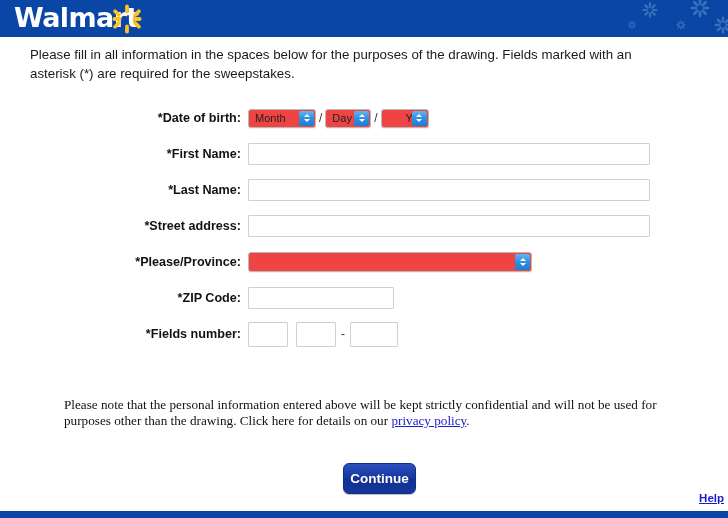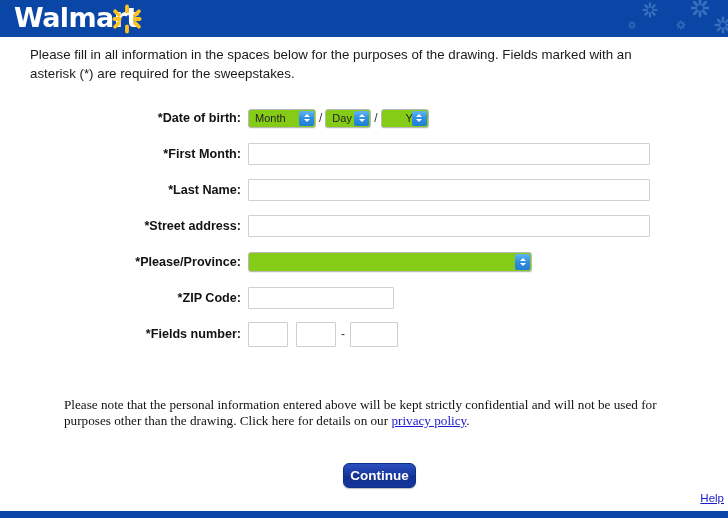--- a/index.html
+++ b/index.html
@@ -118,21 +118,21 @@
     color: #333;
   }
   .ph-gap { width: 8px; }
 
   
   .sel {
     position: relative;
     height: 19px;
     border: 1px solid #b9b9b9;
     border-radius: 3px;
-    background: #84cc16;
+    background: #ef4444;
     box-sizing: border-box;
     display: flex;
     align-items: center;
     box-shadow: 0 1px 0 rgba(0,0,0,0.06);
   }
   .sel .val {
     font-size: 11px;
     color: #222;
     padding-left: 6px;
     white-space: nowrap;
@@ -184,39 +184,39 @@
     color: #1a1ad0;
     text-decoration: underline;
   }
 
   
   .continue {
     position: absolute;
     left: 343px;
     top: 463px;
     width: 73px;
-    height: 25px;
+    height: 31px;
     border: 1px solid #0d2f86;
     border-radius: 6px;
     background: linear-gradient(to bottom, #2b4fbe 0%, #17379f 48%, #12308f 52%, #16369c 100%);
     color: #ffffff;
     font-family: "Liberation Sans", sans-serif;
     font-size: 13.5px;
     font-weight: bold;
     cursor: pointer;
     box-shadow: 0 1px 1px rgba(0,0,0,0.25);
   }
 
   
   .help {
     position: absolute;
     right: 4px;
     top: 492px;
     font-size: 11.5px;
-    font-weight: normal;
+    font-weight: bold;
     color: #1b1bc8;
     text-decoration: underline;
   }
   .footer-bar {
     position: absolute;
     left: 0;
     bottom: 0;
     width: 728px;
     height: 7px;
     background: #0a46a5;
@@ -326,21 +326,21 @@
         <span class="val">Year</span>
         <span class="stepper">
           <span class="ar up"></span>
             <span class="ar down"></span>
         </span>
       </div>
     </div>
   </div>
 
   <div class="row">
-    <div class="label">*First Month:</div>
+    <div class="label">*First Name:</div>
     <div class="ctrl">
       <input class="tfield wide" type="text" value="" style="">
     </div>
   </div>
 
   <div class="row">
     <div class="label">*Last Name:</div>
     <div class="ctrl">
       <input class="tfield wide" type="text" value="" style="">
     </div>

